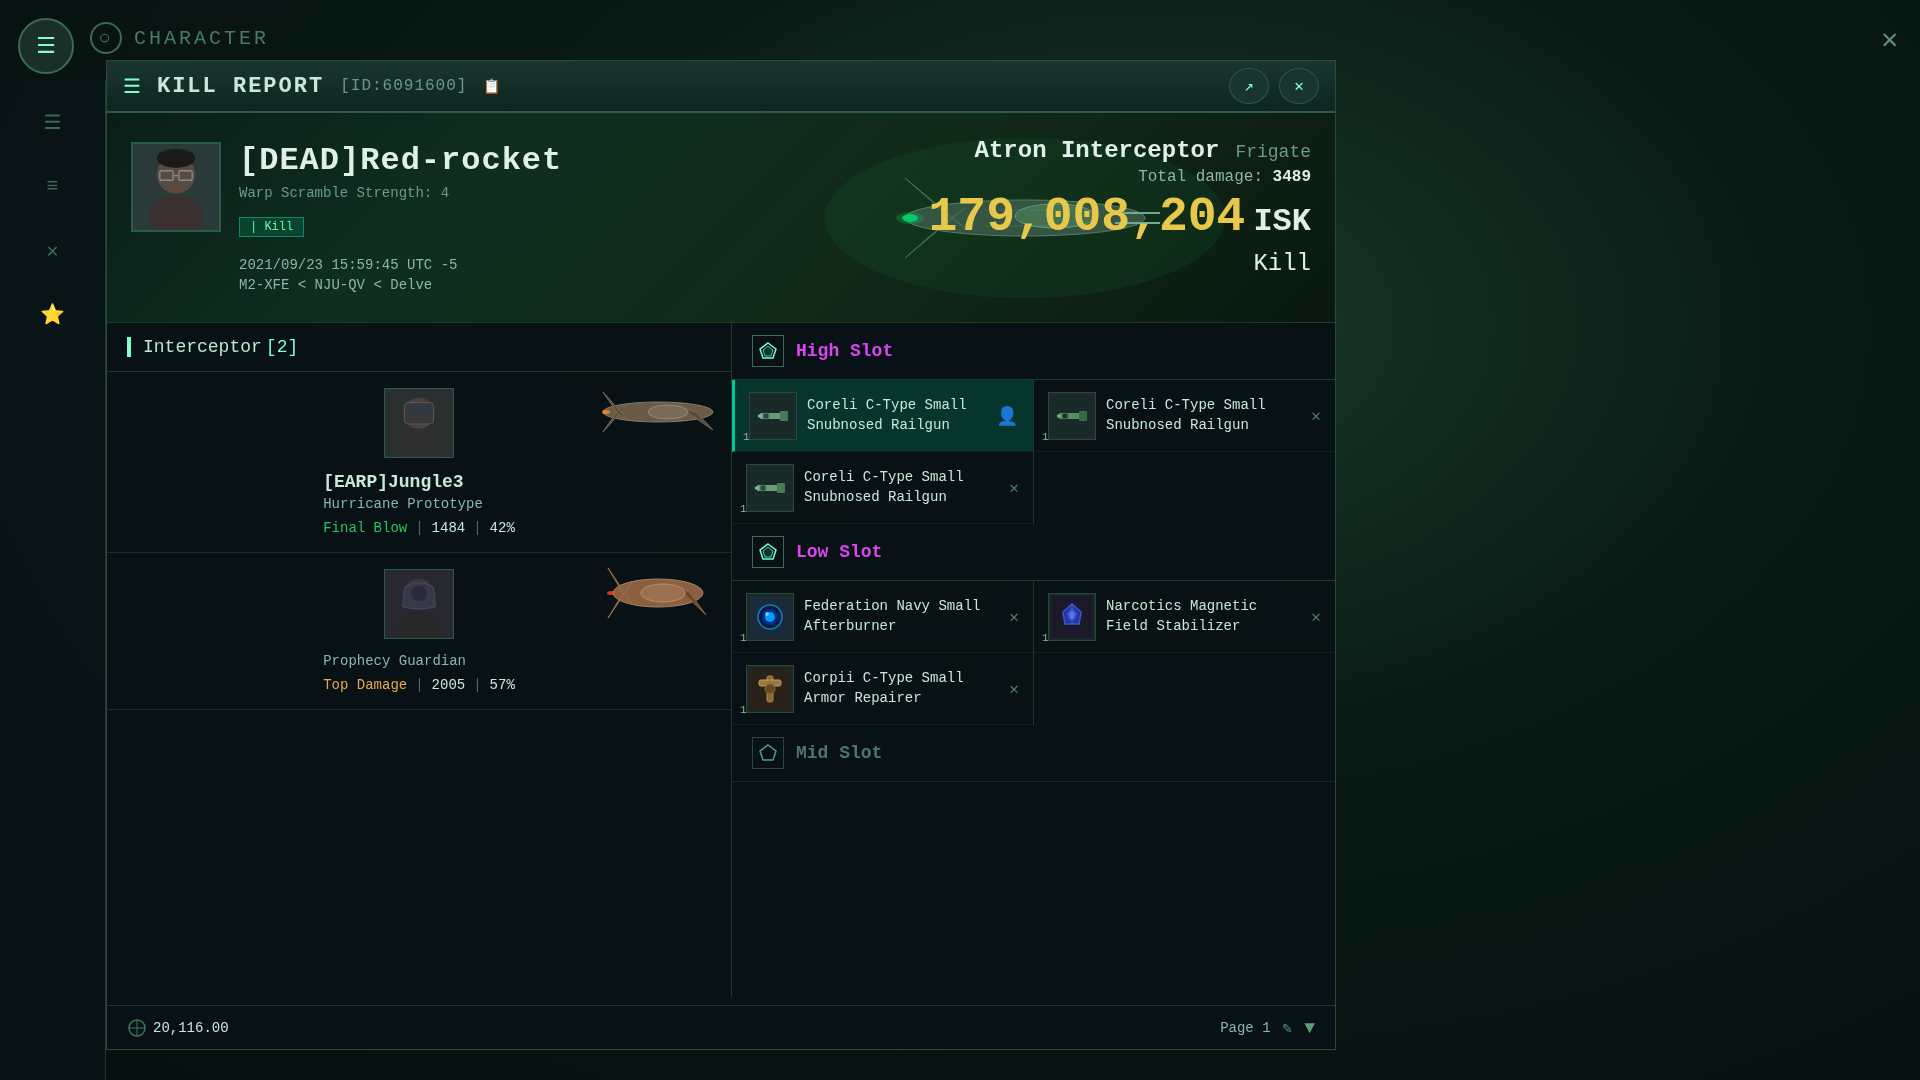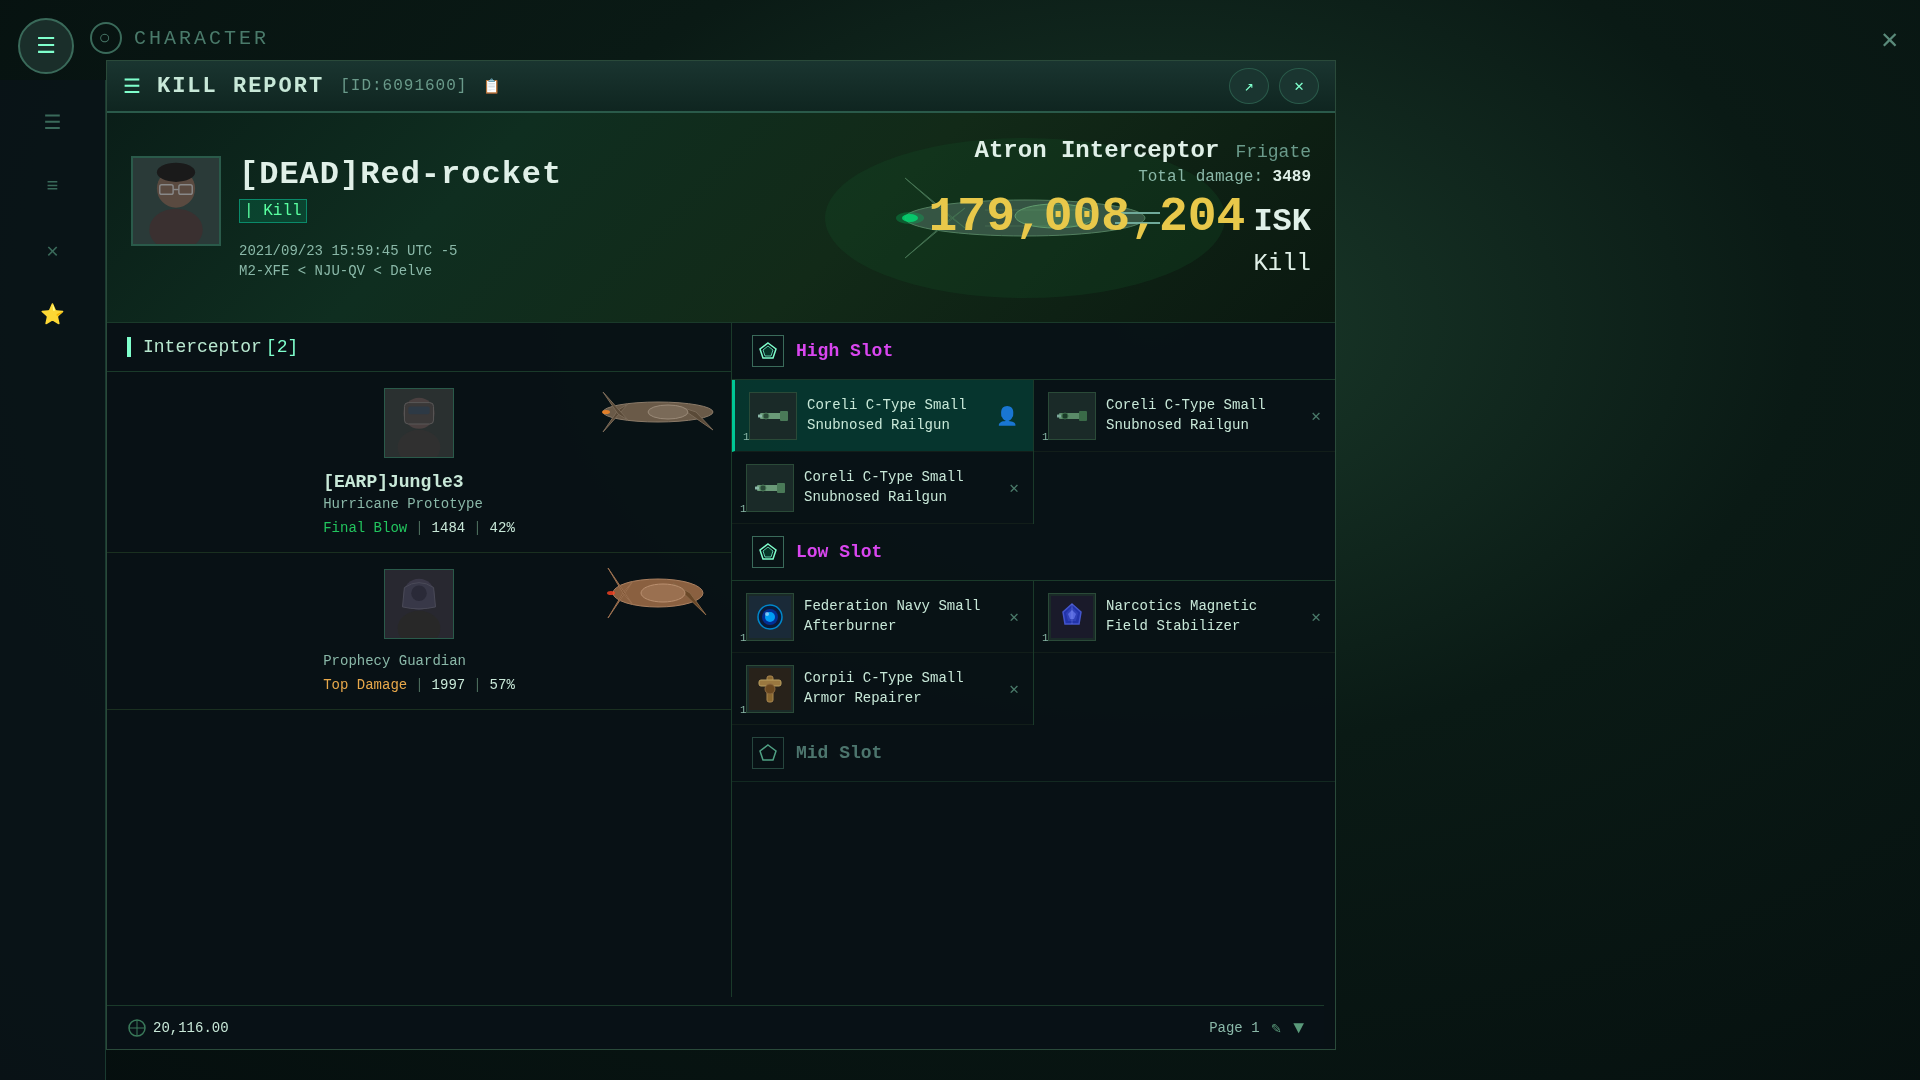--- a/index.html
+++ b/index.html
@@ -174,22 +174,22 @@
     .char-subtitle {
       color: #6a9a8a;
       font-size: 14px;
       margin-bottom: 16px;
     }
     .kill-tag {
       display: inline-block;
       background: rgba(0,180,120,0.2);
       border: 1px solid #0a8a6a;
       color: #5affa0;
-      font-size: 16px;
-      padding: 2px 4px;
+      font-size: 12px;
+      padding: 2px 10px;
       margin-bottom: 20px;
     }
     .kill-datetime {
       color: #8ab8a8;
       font-size: 14px;
       margin-bottom: 4px;
     }
     .kill-location {
       color: #8ab8a8;
       font-size: 14px;
@@ -391,21 +391,21 @@
     }
 
     
     ::-webkit-scrollbar { width: 6px; }
     ::-webkit-scrollbar-track { background: #0a1520; }
     ::-webkit-scrollbar-thumb { background: #2a5a4a; border-radius: 3px; }
 
     
     .bottom-bar {
       position: absolute;
-      bottom: 0; left: 0; right: 11px;
+      bottom: 0; left: 0; right: 0;
       height: 44px;
       background: rgba(8,18,22,0.95);
       border-top: 1px solid #1a3a2a;
       display: flex; align-items: center;
       padding: 0 20px;
       gap: 12px;
     }
     .bottom-bar-value {
       color: #c8e8d8;
       font-size: 14px;
@@ -513,20 +513,21 @@
             <rect x="28" y="28" width="14" height="10" rx="2" fill="none" stroke="#888" stroke-width="1.5"></rect>
             <rect x="48" y="28" width="14" height="10" rx="2" fill="none" stroke="#888" stroke-width="1.5"></rect>
             <line x1="42" y1="33" x2="48" y2="33" stroke="#888" stroke-width="1.5"></line>
 
             <ellipse cx="45" cy="15" rx="20" ry="10" fill="#1a1a1a"></ellipse>
           </svg>
         </div>
       </div>
       <div class="char-info">
         <div class="char-name">[DEAD]Red-rocket</div>
+        <div class="char-subtitle">Warp Scramble Strength: 4</div>
         <div class="kill-tag">| Kill</div>
         <div class="kill-datetime">2021/09/23 15:59:45 UTC -5</div>
         <div class="kill-location">M2-XFE &lt; NJU-QV &lt; Delve</div>
       </div>
     </div>
 
     <div class="ship-info">
       <div style="display:flex;align-items:baseline;justify-content:flex-end;gap:8px;">
         <span class="ship-type">Atron Interceptor</span>
         <span class="ship-class">Frigate</span>
@@ -599,21 +600,21 @@
 
             <path d="M20 18 Q35 8 50 18 L52 38 Q35 42 18 38 Z" fill="#383848" stroke="#4a4a58" stroke-width="1"></path>
             <circle cx="35" cy="24" r="8" fill="#2a2a38"></circle>
           </svg>
         </div>
         <div class="participant-info">
           <div class="participant-ship">Prophecy Guardian</div>
           <div class="participant-stats">
             <span class="top-damage-label">Top Damage</span>
             <span class="stat-separator">|</span>
-            <span class="stat-value">1997</span>
+            <span class="stat-value">2005</span>
             <span class="stat-separator">|</span>
             <span class="stat-percent">57%</span>
           </div>
         </div>
 
         <div style="position:absolute;right:8px;top:8px;width:130px;height:65px;">
           <svg width="130" height="65" viewBox="0 0 130 65">
 
             <g transform="translate(65,32)" fill="none">
               <ellipse cx="0" cy="0" rx="45" ry="14" fill="#8a6040" stroke="#aa8060" stroke-width="1"></ellipse>

